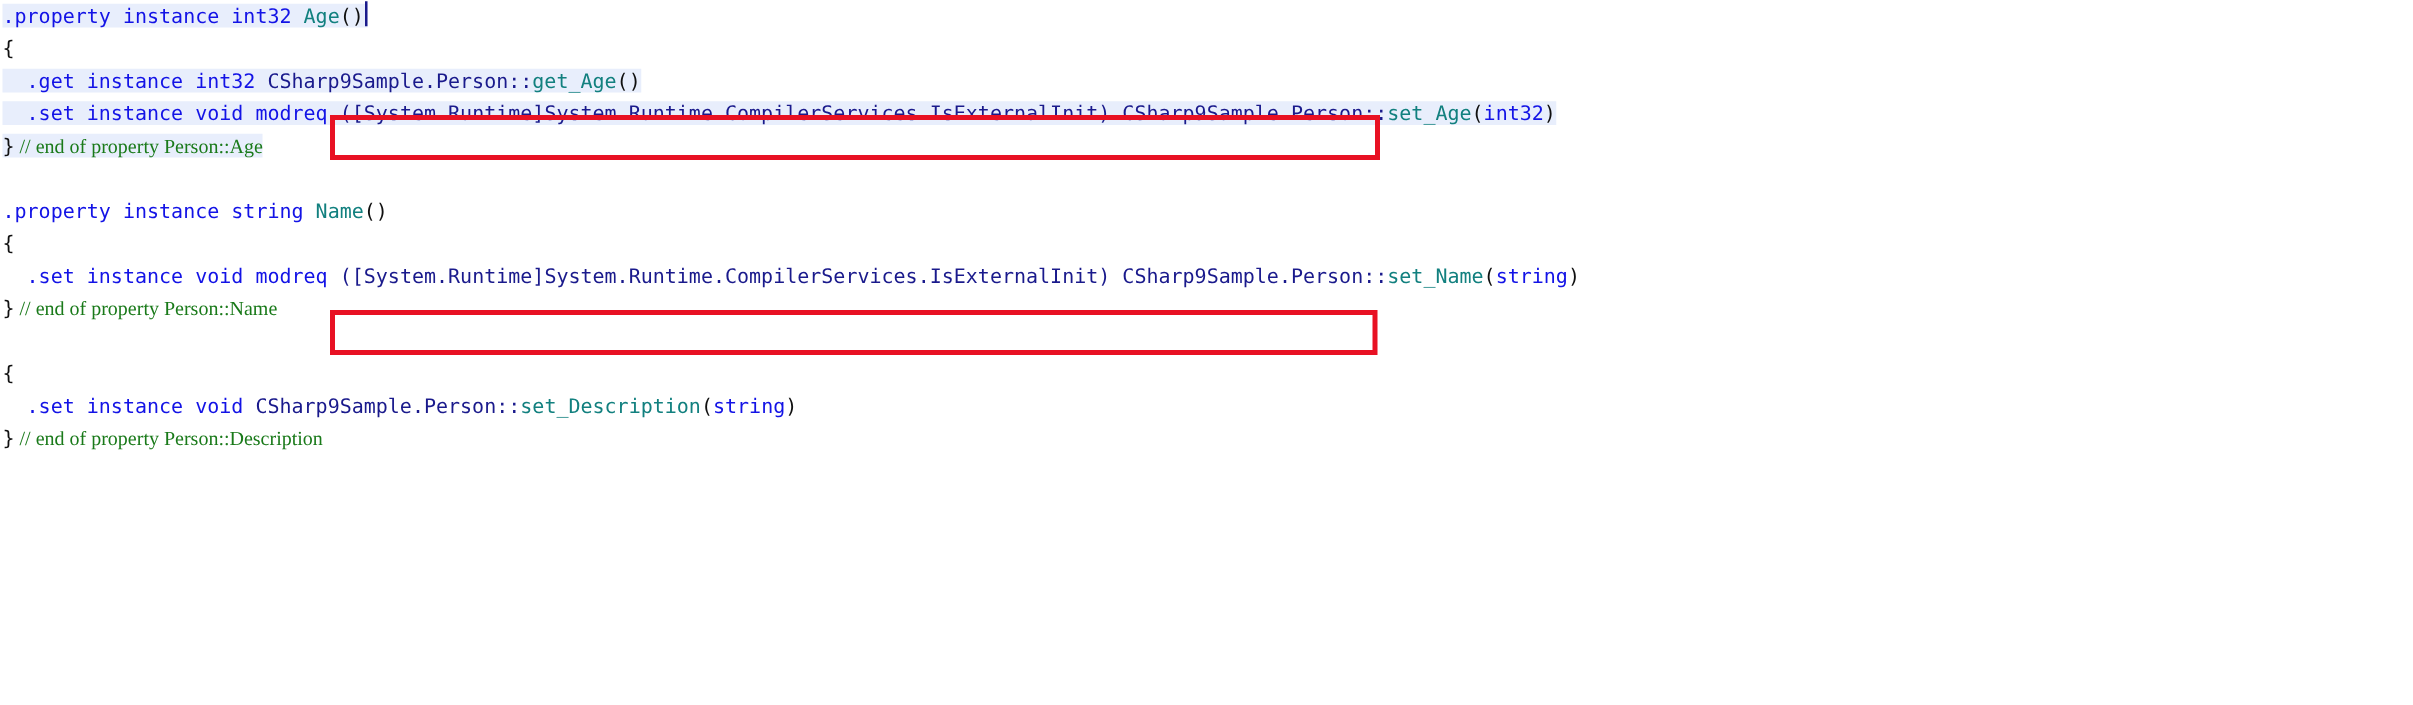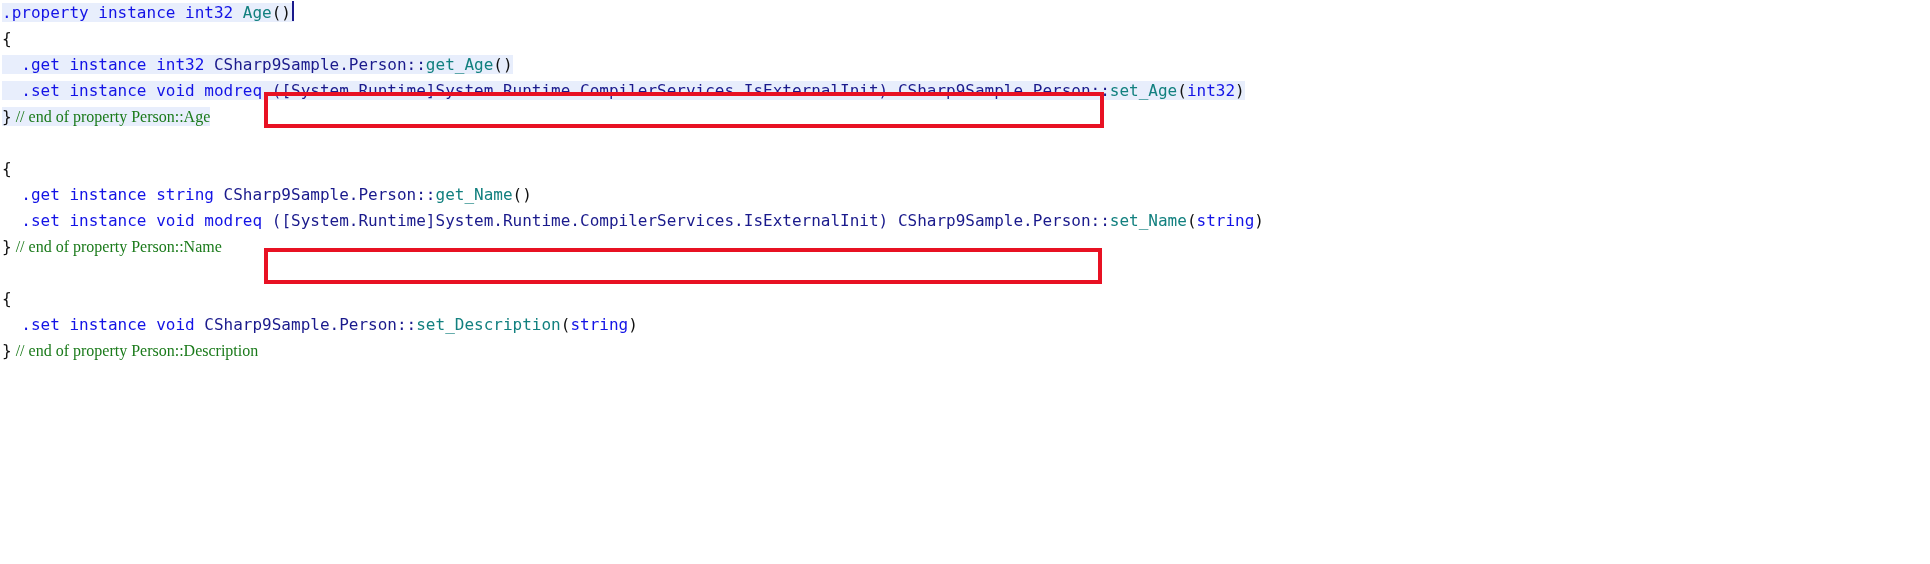--- a/index.html
+++ b/index.html
@@ -85,24 +85,24 @@
   <div class="code-line"><span class="brace">{</span></div>
 
   <div class="code-line"><span class="hl"><span class="kw">  .get</span><span class="kw"> instance</span><span class="kw"> int32</span><span class="qual"> CSharp9Sample.Person::</span><span class="ident">get_Age</span><span class="punc">()</span></span></div>
 
   <div class="code-line"><span class="hl"><span class="kw">  .set</span><span class="kw"> instance</span><span class="kw"> void</span><span class="mod"> modreq</span><span class="qual"> ([System.Runtime]System.Runtime.CompilerServices.IsExternalInit)</span><span class="qual"> CSharp9Sample.Person::</span><span class="ident">set_Age</span><span class="punc">(</span><span class="kw">int32</span><span class="punc">)</span></span></div>
 
   <div class="code-line"><span class="hl"><span class="brace">}</span><span class="cmt"> // end of property Person::Age</span></span></div>
 
   <div class="blank-line"></div>
 
+  <div class="code-line"><span class="kw">.property</span><span class="kw"> instance</span><span class="kw"> string</span><span class="ident"> Name</span><span class="punc">()</span></div>
 
   <div class="code-line"><span class="brace">{</span></div>
 
-  <div class="code-line"><span class="kw">  .get</span><span class="kw"> instance</span><span class="kw"> string</span><span class="qual"> CSharp9Sample.Person::</span><span class="ident">get_Name</span><span class="punc">()</span></div>
 
   <div class="code-line"><span class="kw">  .set</span><span class="kw"> instance</span><span class="kw"> void</span><span class="mod"> modreq</span><span class="qual"> ([System.Runtime]System.Runtime.CompilerServices.IsExternalInit)</span><span class="qual"> CSharp9Sample.Person::</span><span class="ident">set_Name</span><span class="punc">(</span><span class="kw">string</span><span class="punc">)</span></div>
 
   <div class="code-line"><span class="brace">}</span><span class="cmt"> // end of property Person::Name</span></div>
 
   <div class="blank-line"></div>
 
 
   <div class="code-line"><span class="brace">{</span></div>
 

